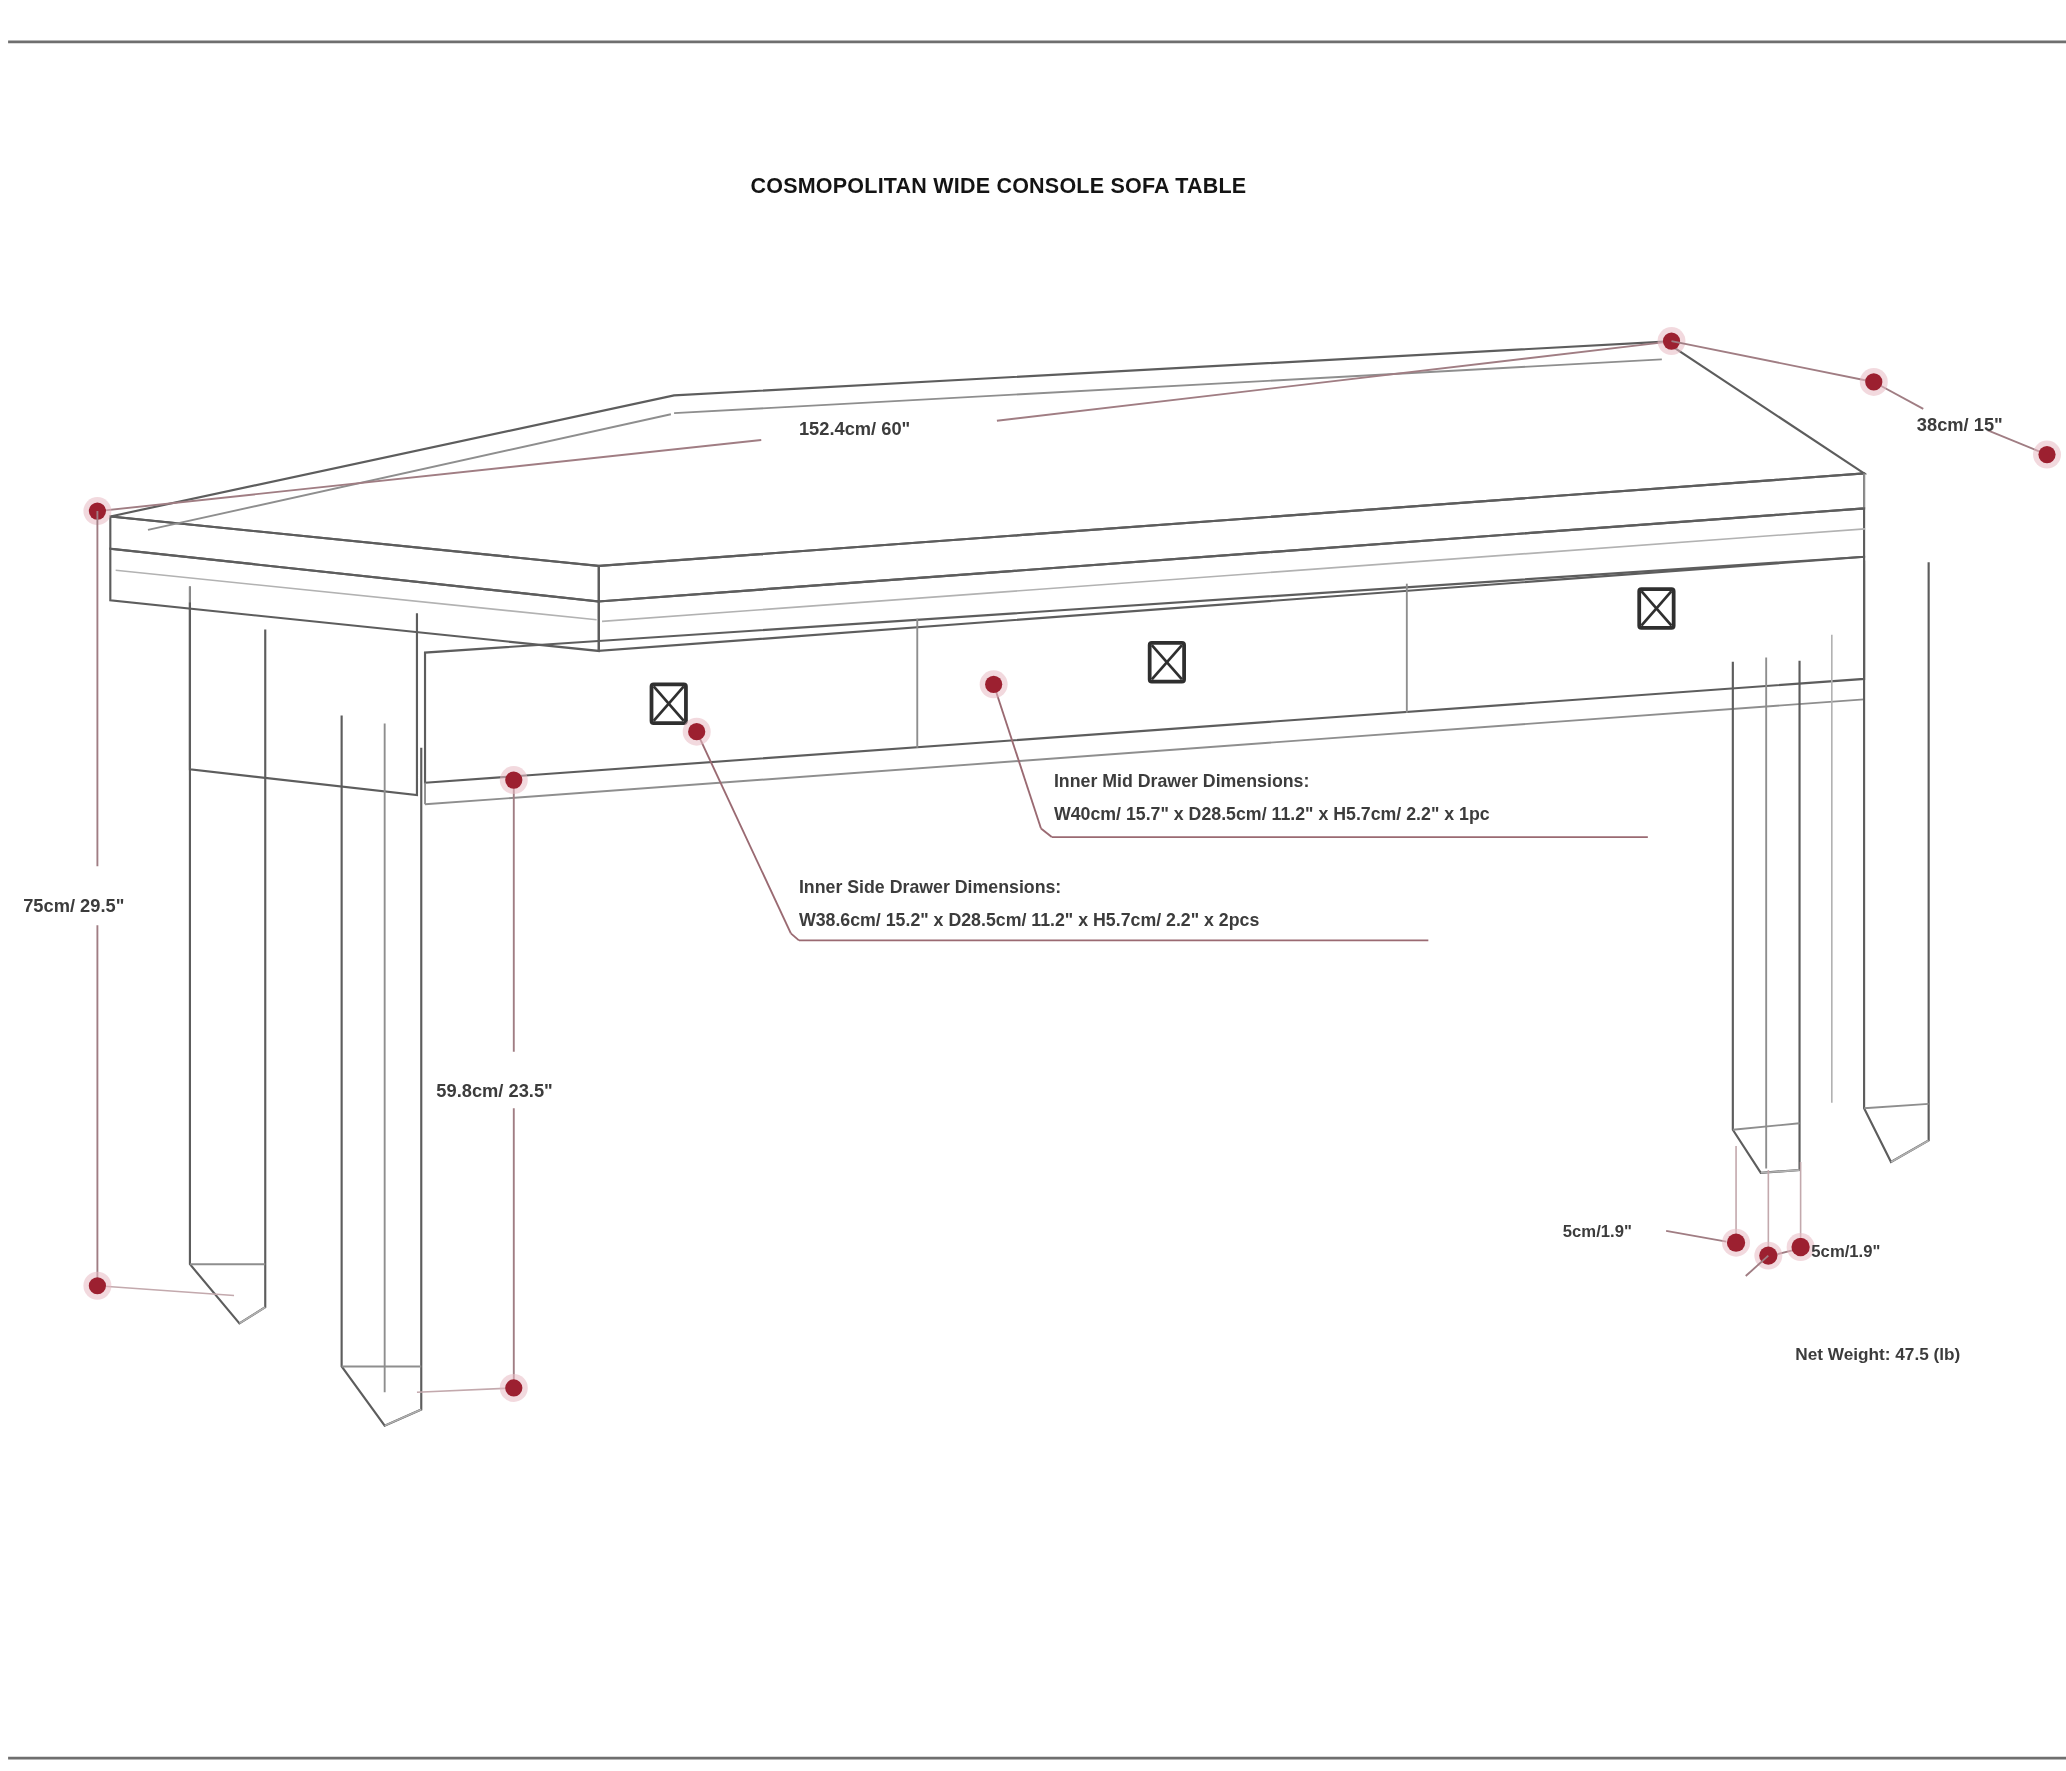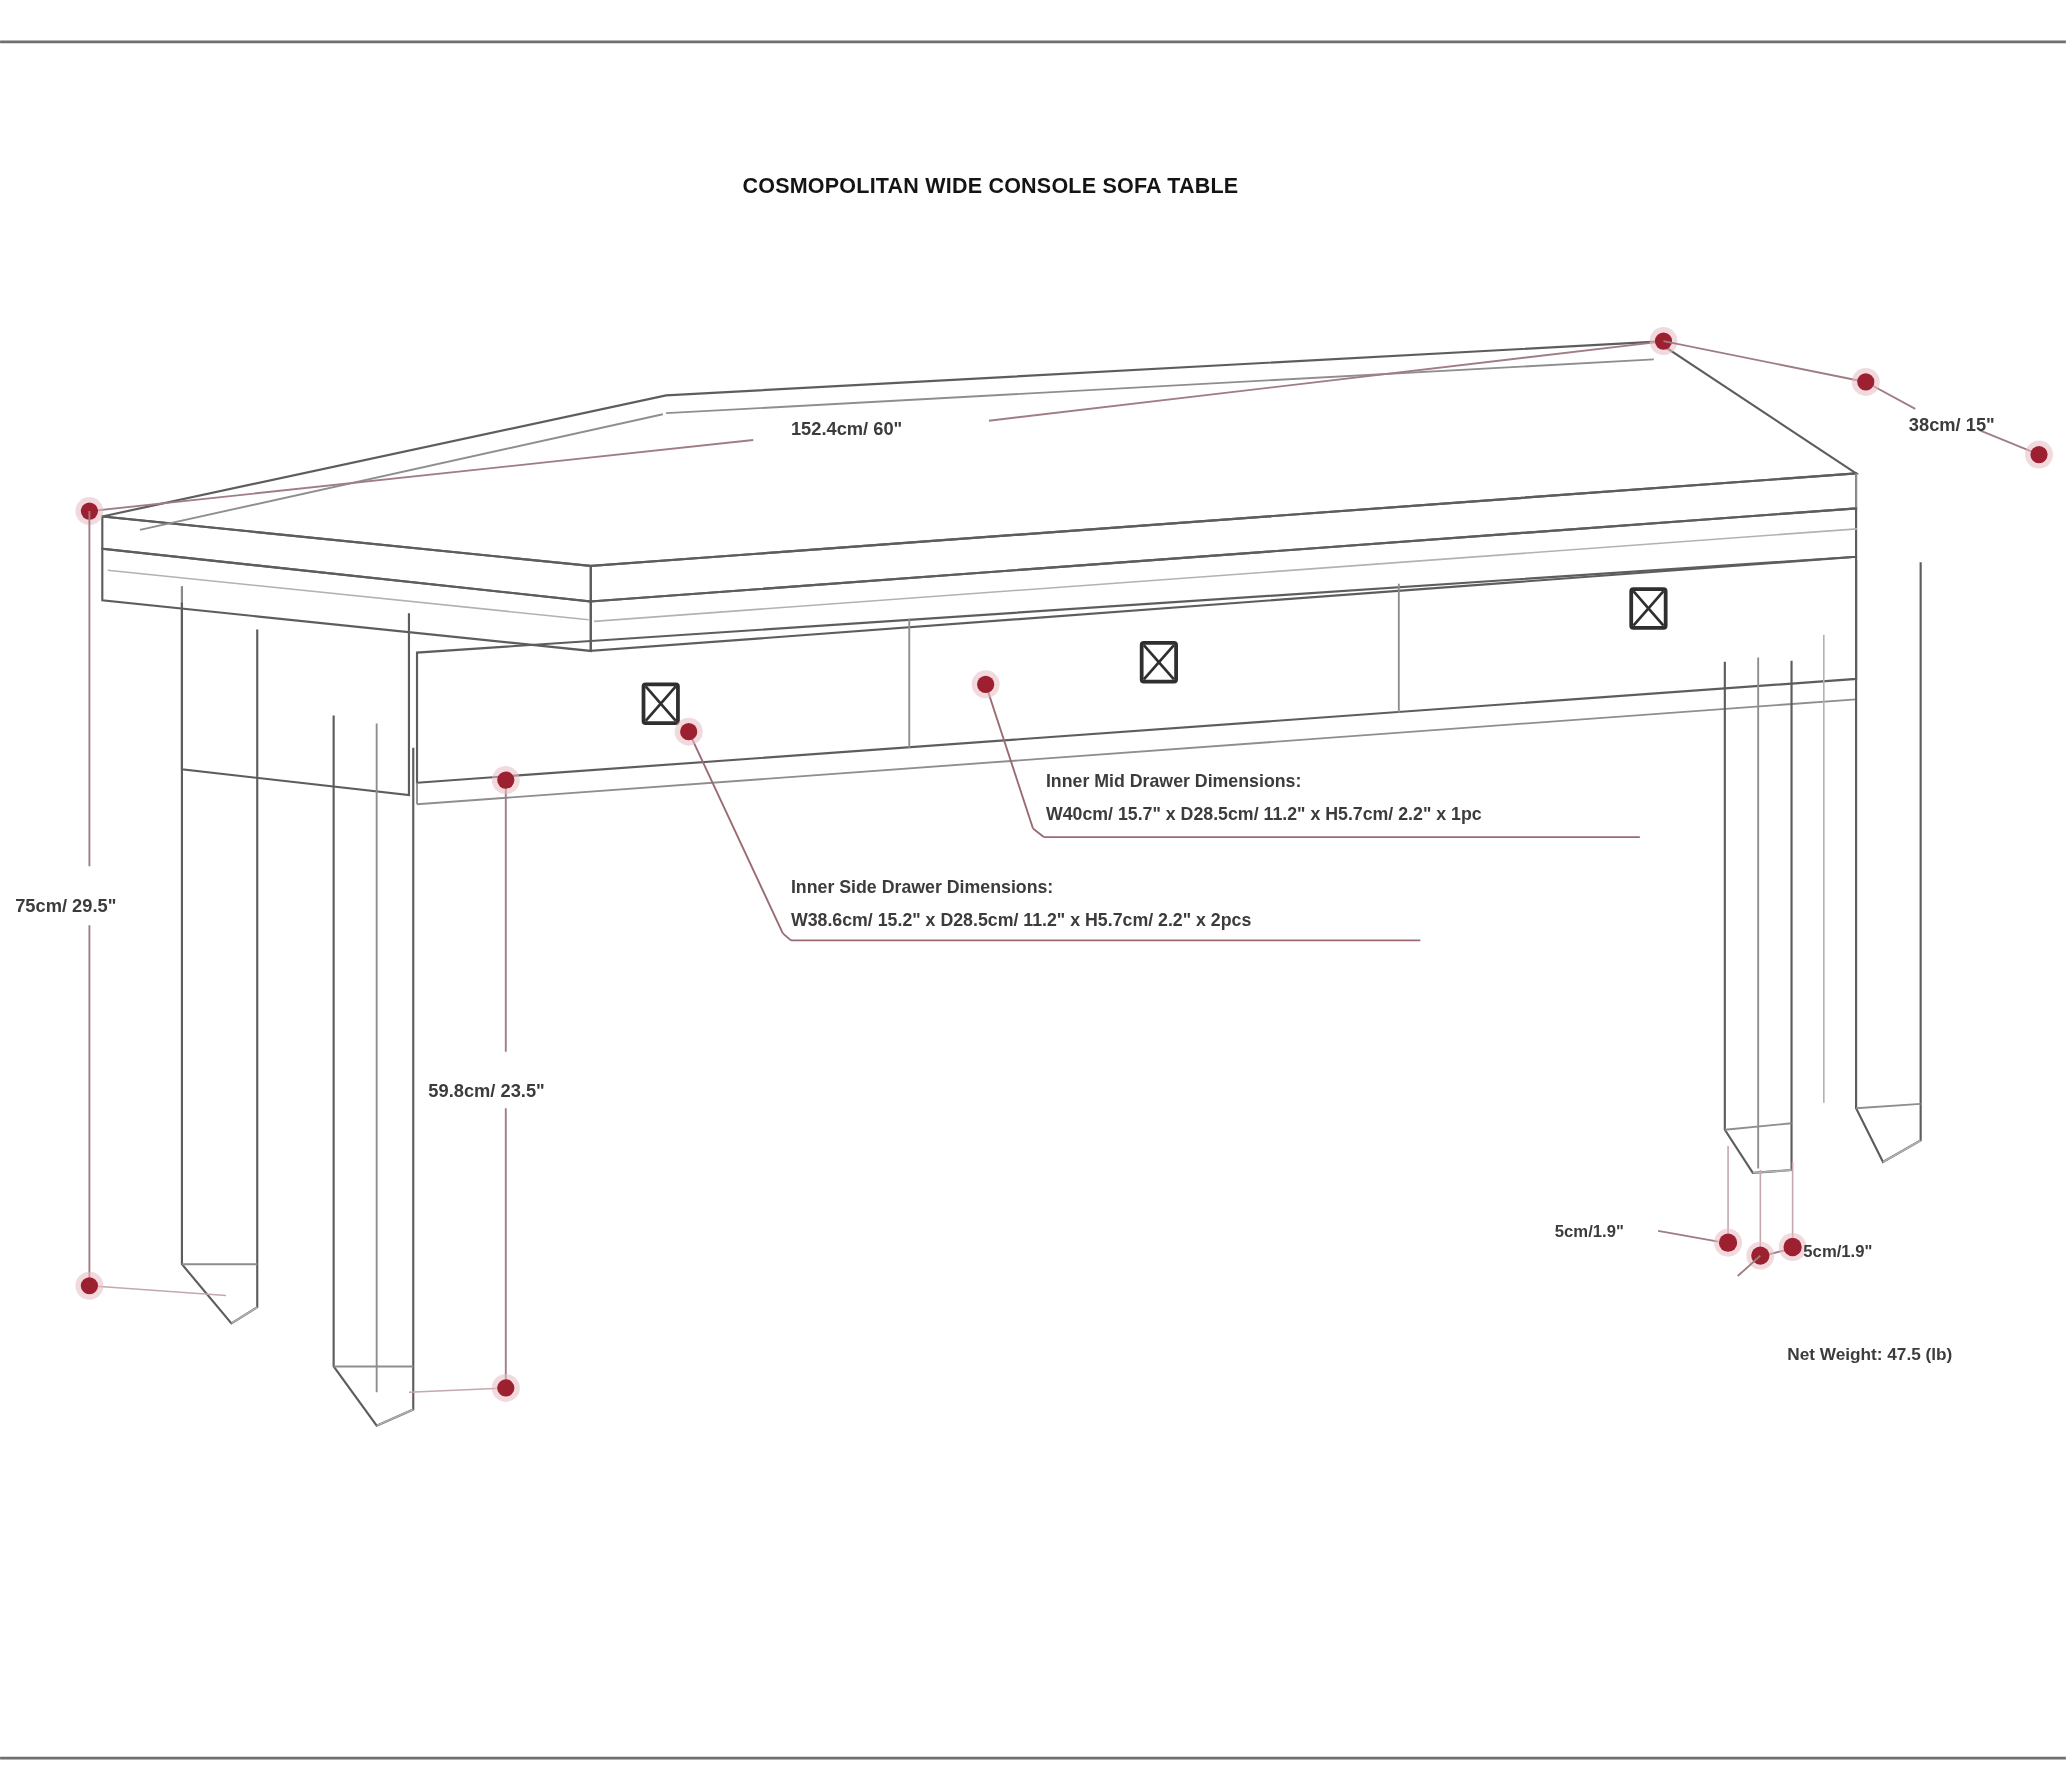--- a/index.html
+++ b/index.html
@@ -13,20 +13,21 @@
     font-family: "Liberation Sans", sans-serif;
     position: relative;
     overflow: hidden;
   }
   #sheet {
     position: absolute;
     left: 0; top: 0;
     width: 1762px;
     height: 1771px;
     background: #ffffff;
+    padding-left: 8px;
   }
   #sheet svg { display: block; }
 
   .ln      { fill: none; stroke: #5d5d5d; stroke-width: 4; }
   .ln-lt   { fill: none; stroke: #8e8e8e; stroke-width: 3.5; }
   .ln-faint{ fill: none; stroke: #b2b2b2; stroke-width: 3; }
   .dim     { fill: none; stroke: #a07d83; stroke-width: 3.5; }
   .dim-ext { fill: none; stroke: #c3a9ad; stroke-width: 3; }
   .lead    { fill: none; stroke: #9a6a72; stroke-width: 3.5; }
   .dot     { fill: #9c2030; }

